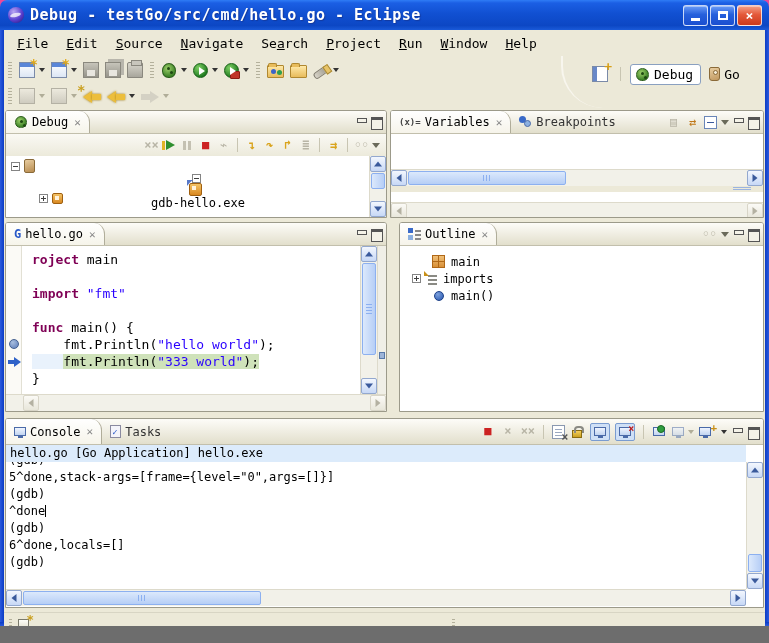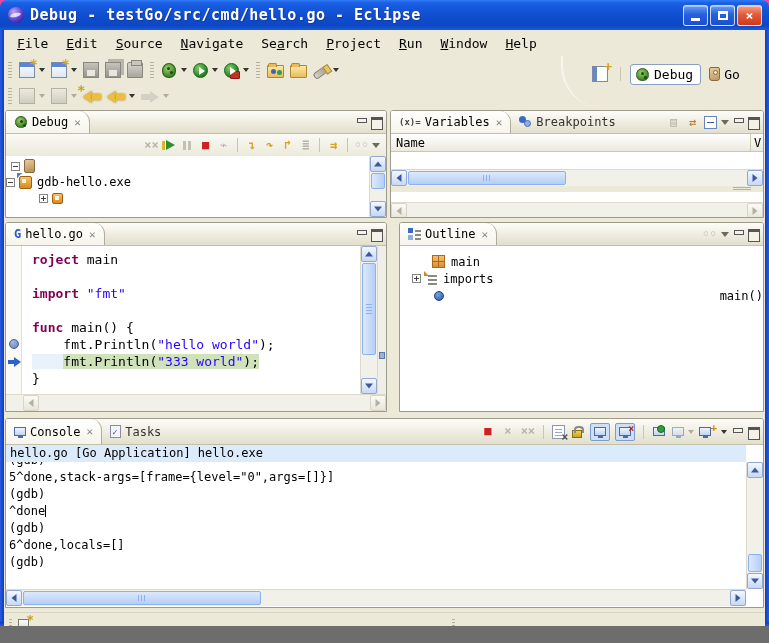--- a/index.html
+++ b/index.html
@@ -334,21 +334,21 @@
         <span class="mini yellow">⇉</span>
         <span class="sep-v"></span>
         <span class="mini gray">◦◦</span>
         <span class="vmenu"></span>
       </div>
       <div style="position:absolute; left:0; top:45px; right:17px; bottom:0; background:#fff; overflow:hidden; padding-top:2px;">
         <div class="trow" style="padding-left:5px;">
           <span class="exp"></span>
           <span class="i16 ic-go-app"></span>
         </div>
-        <div class="trow" style="">
+        <div class="trow" style="padding-left:21px;flex-direction:column;">
           <span class="exp"></span>
           <span class="ic-exe deco"></span>
           <span>gdb-hello.exe</span>
         </div>
         <div class="trow" style="padding-left:33px;">
           <span class="exp plus"></span>
           <span class="ic-exe" style="width:11px;height:11px;"></span>
           <span></span>
         </div>
       </div>
@@ -380,24 +380,20 @@
         <div class="strip-right">
           <span class="mini gray">▤</span>
           <span class="mini" style="color:#c07818;">⇄</span>
           <span style="width:13px;height:13px;border:1px solid #6a86b8;background:#fff;position:relative;">
             <span style="position:absolute;left:2px;right:2px;top:5px;height:1px;background:#3a5a9c;"></span>
           </span>
           <span class="vmenu"></span>
           <span class="mm mm-min"></span>
           <span class="mm mm-max"></span>
         </div>
-      </div>
-      <div class="col-hdr">
-        <span style="padding-left:5px;">Name</span>
-        <span style="position:absolute; right:0; top:0; bottom:0; width:13px; border-left:1px solid #cac7b4; padding-left:3px;">V</span>
       </div>
       <div style="position:absolute; left:0; top:41px; right:0; height:17px; background:#fff;"></div>
       <div class="sbh" style="left:0; right:0; top:58px;">
         <span class="sbtn" style="left:0; top:0;">
             <span class="ch ch-lf"></span>
           </span>
         <span class="sthumb h" style="top:1px; height:14px; left:17px; width:158px;">
             <span class="grip-h"></span>
           </span>
         <span class="sbtn" style="right:0; top:0;">
@@ -493,21 +489,21 @@
           <span>main</span>
         </div>
         <div class="trow" style="padding-left:12px; height:17px;">
           <span class="exp plus"></span>
           <span style="width:13px;height:12px;position:relative;margin-right:5px;flex:none;">
             <span style="position:absolute;left:3px;top:2px;width:9px;height:2px;background:#8a8a84;box-shadow:0 4px 0 #8a8a84,0 8px 0 #8a8a84;"></span>
             <span style="position:absolute;left:-1px;top:-2px;width:0;height:0;border-bottom:5px solid #c89018;border-right:5px solid transparent;"></span>
           </span>
           <span>imports</span>
         </div>
-        <div class="trow" style="padding-left:34px; height:17px;justify-content:space-between;">
+        <div class="trow" style="padding-left:34px; height:17px;">
           <span style="width:10px;height:10px;border-radius:50%;background:radial-gradient(circle at 35% 30%,#7ca0dc,#2858b0);border:1px solid #1c4088;margin-right:7px;flex:none;"></span>
           <span>main()</span>
         </div>
       </div>
     </div>
 
     <div class="view" style="left:1px; top:310px; right:1px; height:190px;">
       <div class="tabstrip" style="height:26px;">
         <div class="tab sel">
           <span class="ic-mon"></span>

